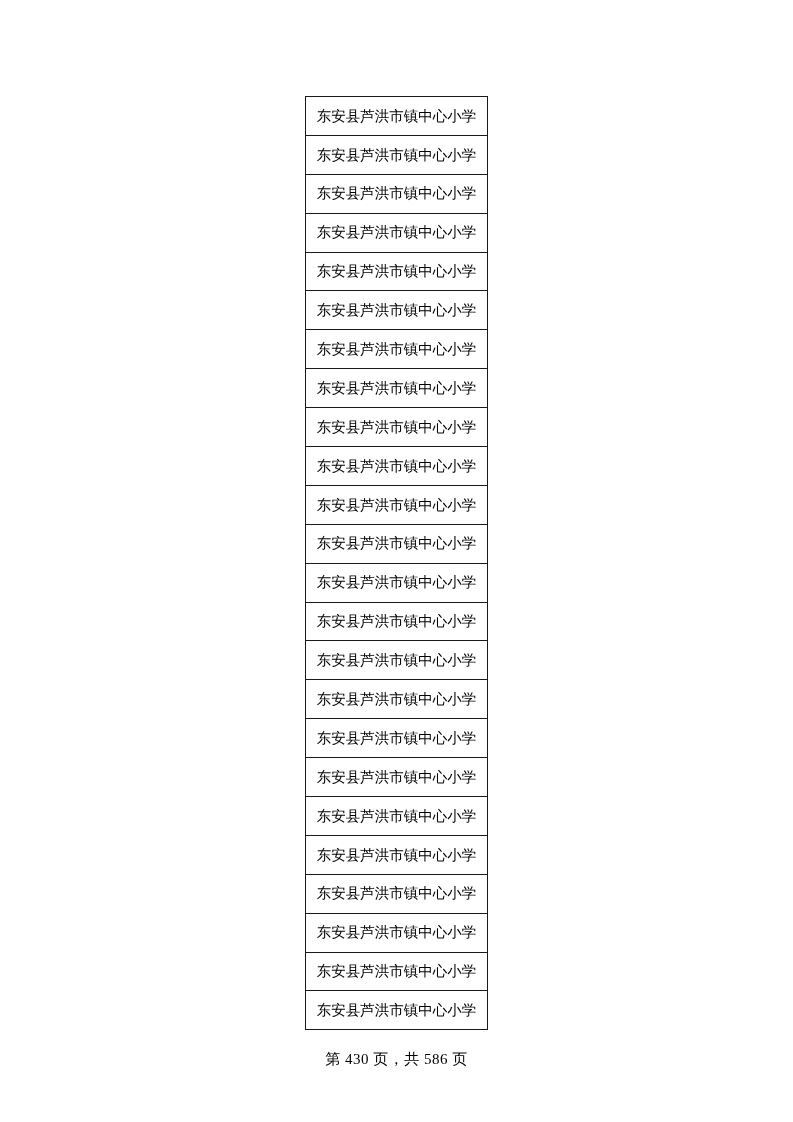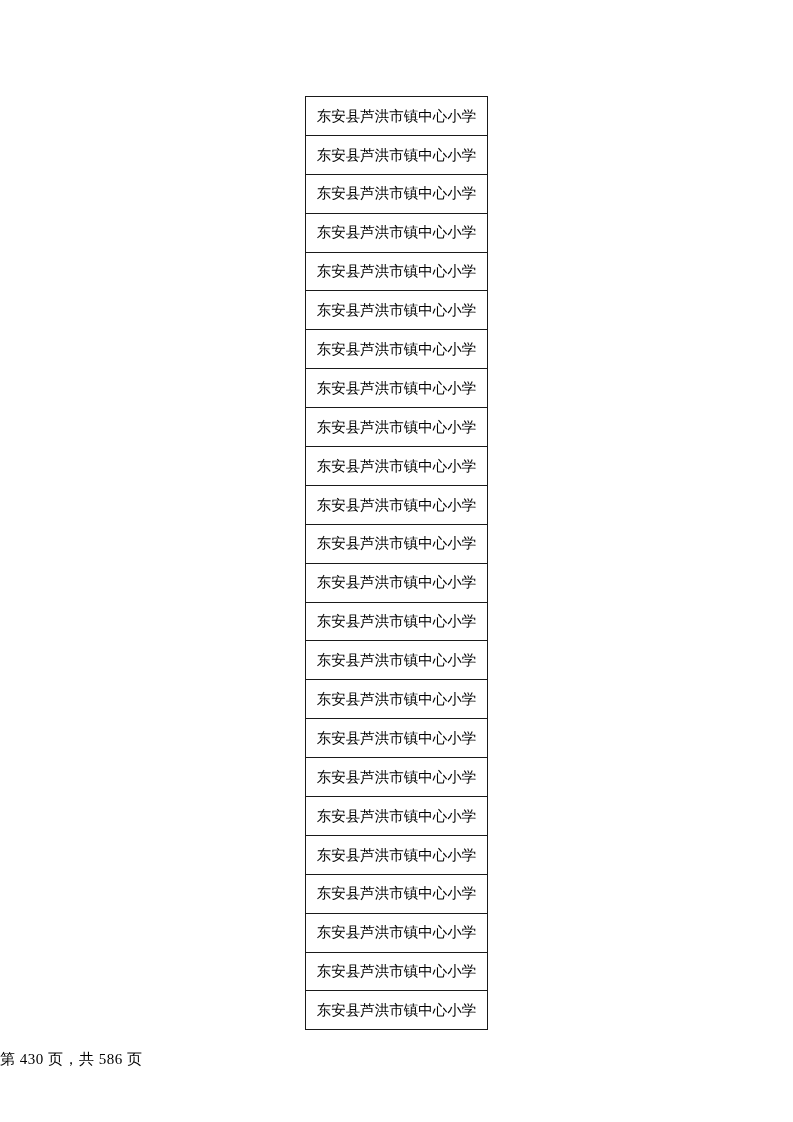--- a/index.html
+++ b/index.html
@@ -43,21 +43,21 @@
     font-size: 14.5px;
     line-height: 1.15;
     white-space: nowrap;
     font-family: "Liberation Serif", "DejaVu Serif", serif;
   }
   .footer {
     position: absolute;
     left: 0;
     top: 1050px;
     width: 793px;
-    text-align: left;
+    text-align: center;
     font-size: 15px;
     letter-spacing: 0.5px;
     font-family: "Liberation Serif", "DejaVu Serif", serif;
   }
   .footer span {
     display: inline;
   }
 </style>
 </head>
 <body>

